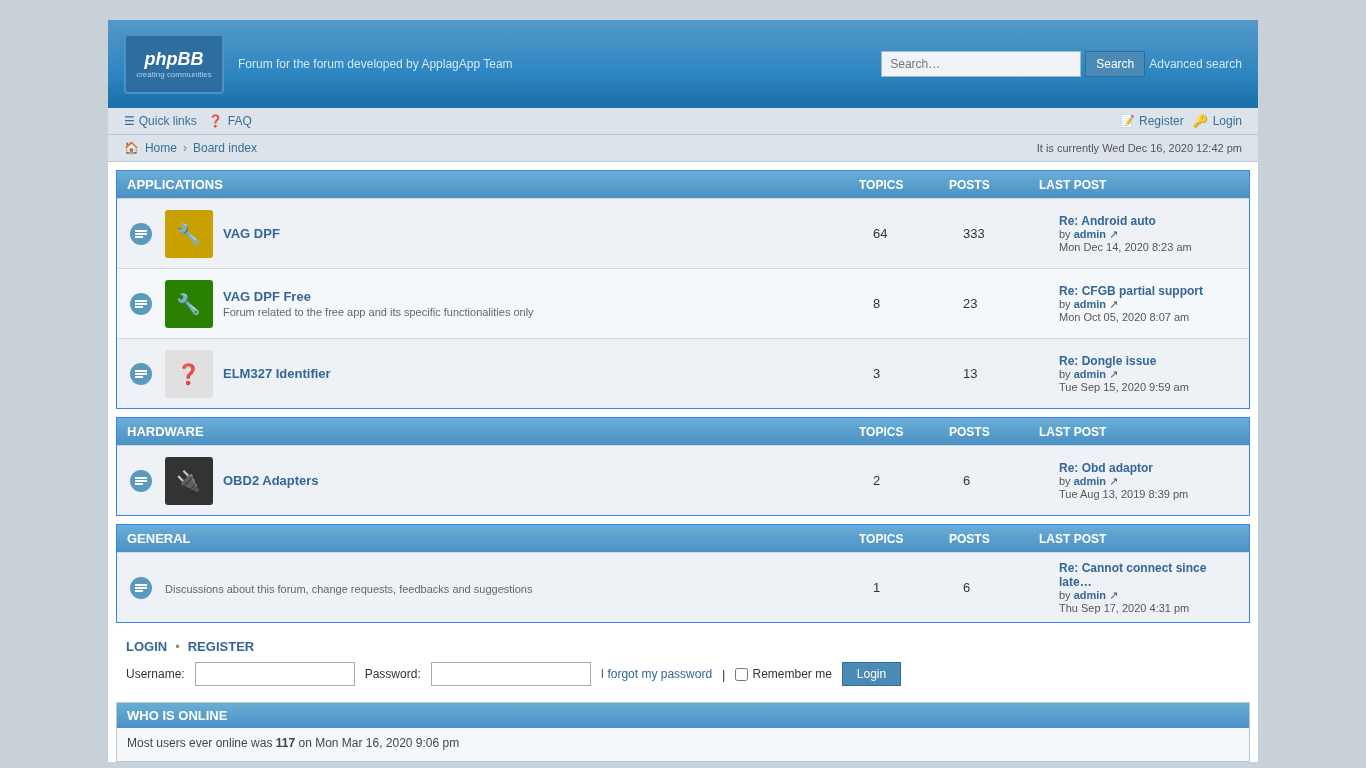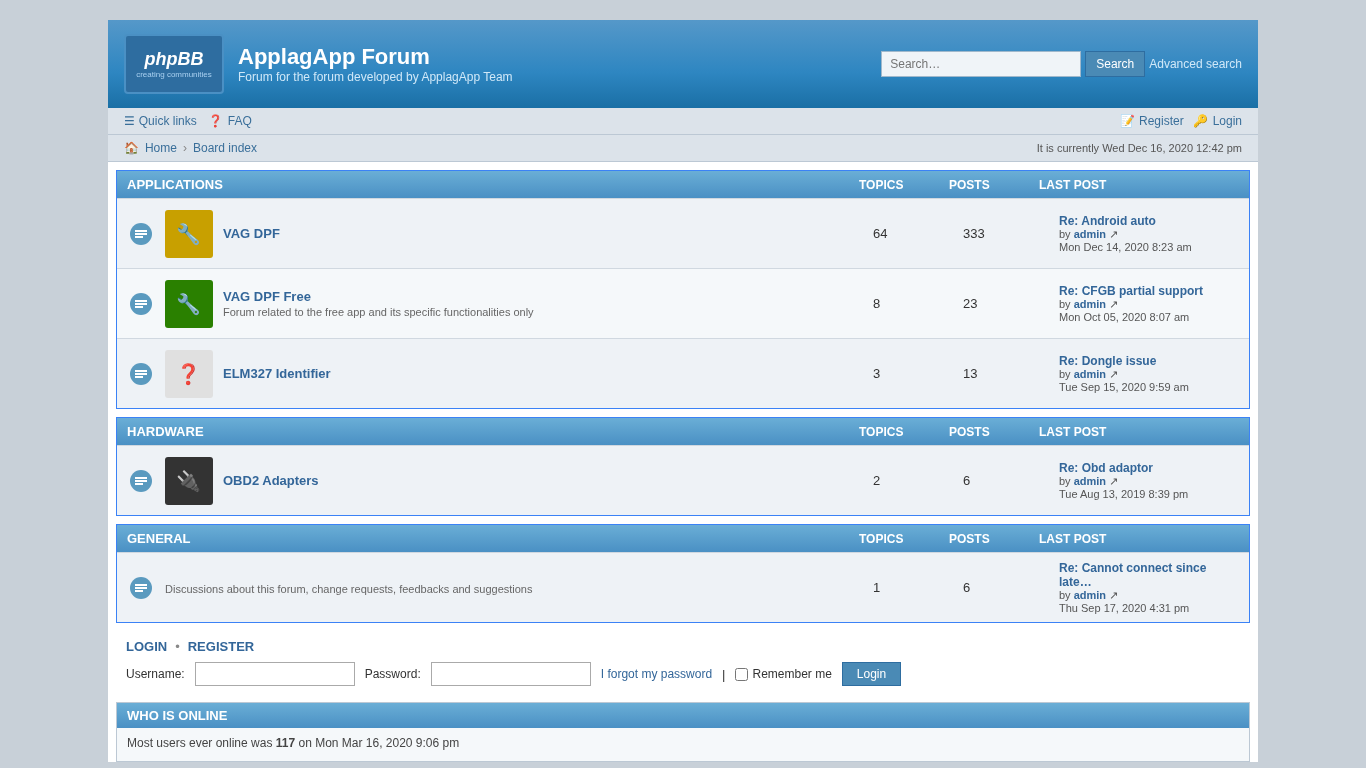--- a/index.html
+++ b/index.html
@@ -319,21 +319,20 @@
 
 <div class="page-wrapper">
 
   <div class="header">
     <div class="header-left">
       <div class="logo-box">
         <div class="logo-phpbb-text">phpBB</div>
         <div class="logo-subtitle">creating communities</div>
       </div>
       <div class="header-title">
-        <h1>ApplagApp Forum</h1>
         <p>Forum for the forum developed by ApplagApp Team</p>
       </div>
     </div>
     <div class="search-box">
       <input type="text" class="search-input" placeholder="Search…" style="">
       <button class="search-btn">Search</button>
       <a href="#" class="advanced-link">Advanced search</a>
     </div>
   </div>
 

